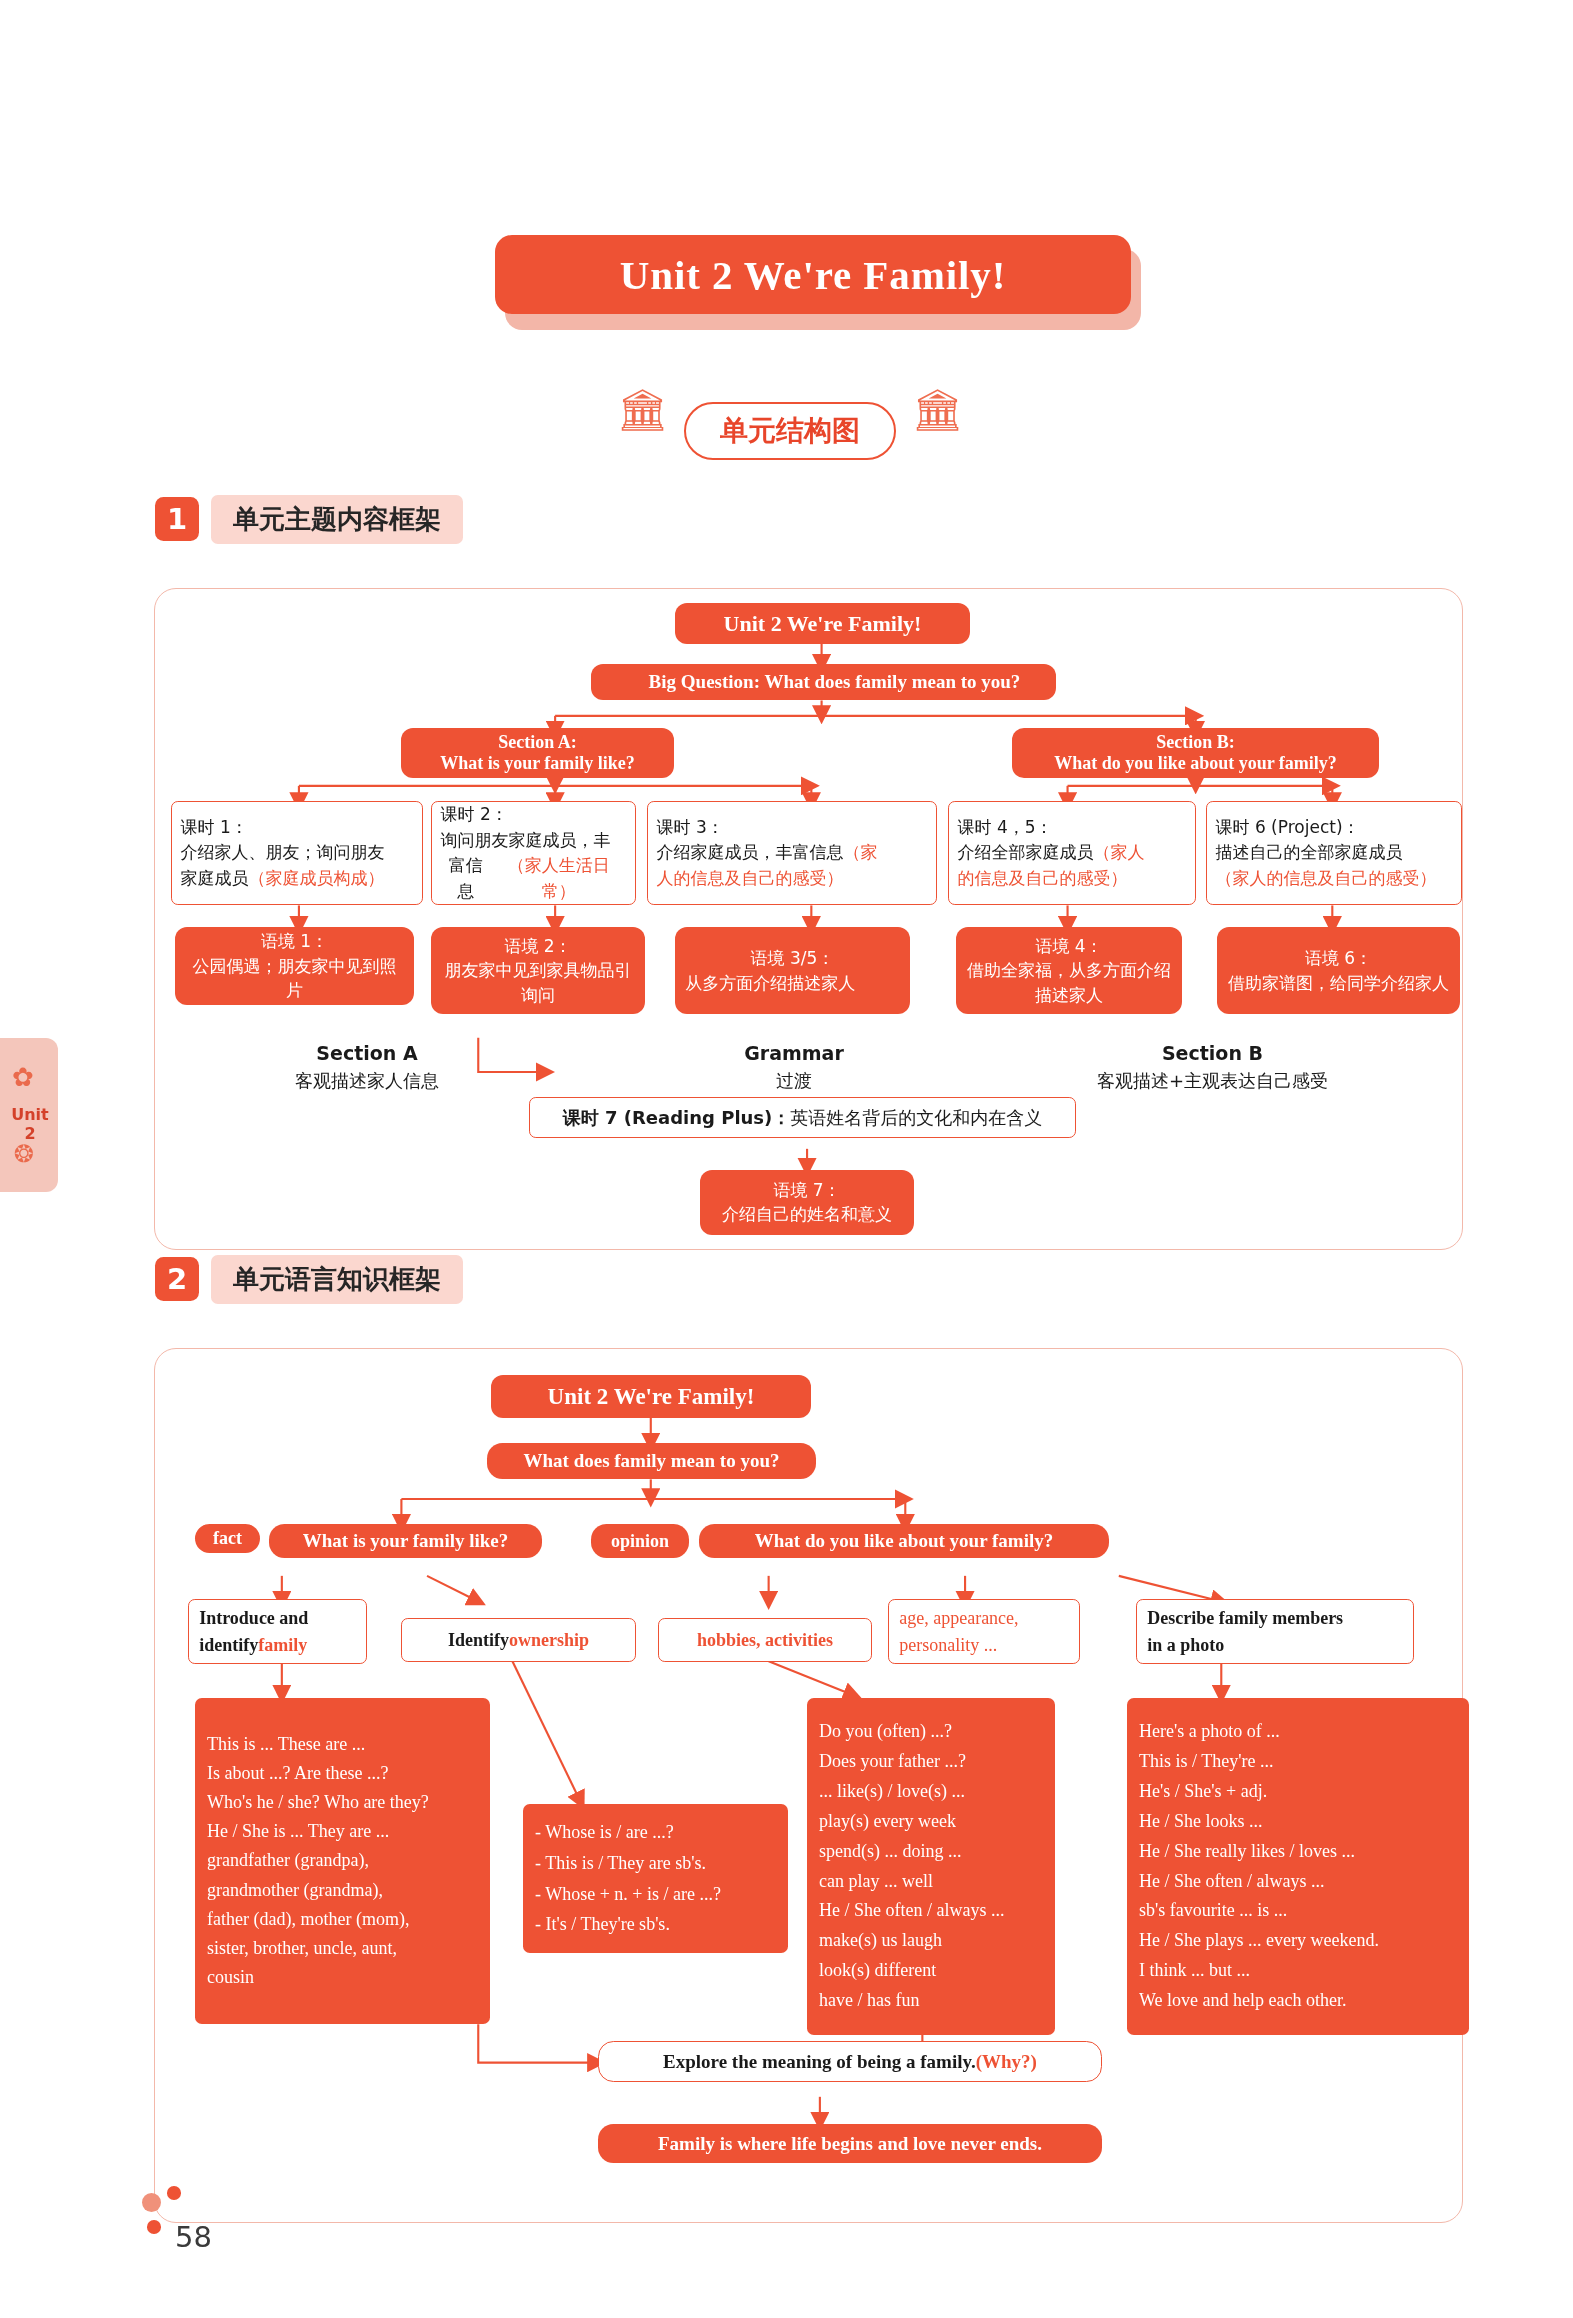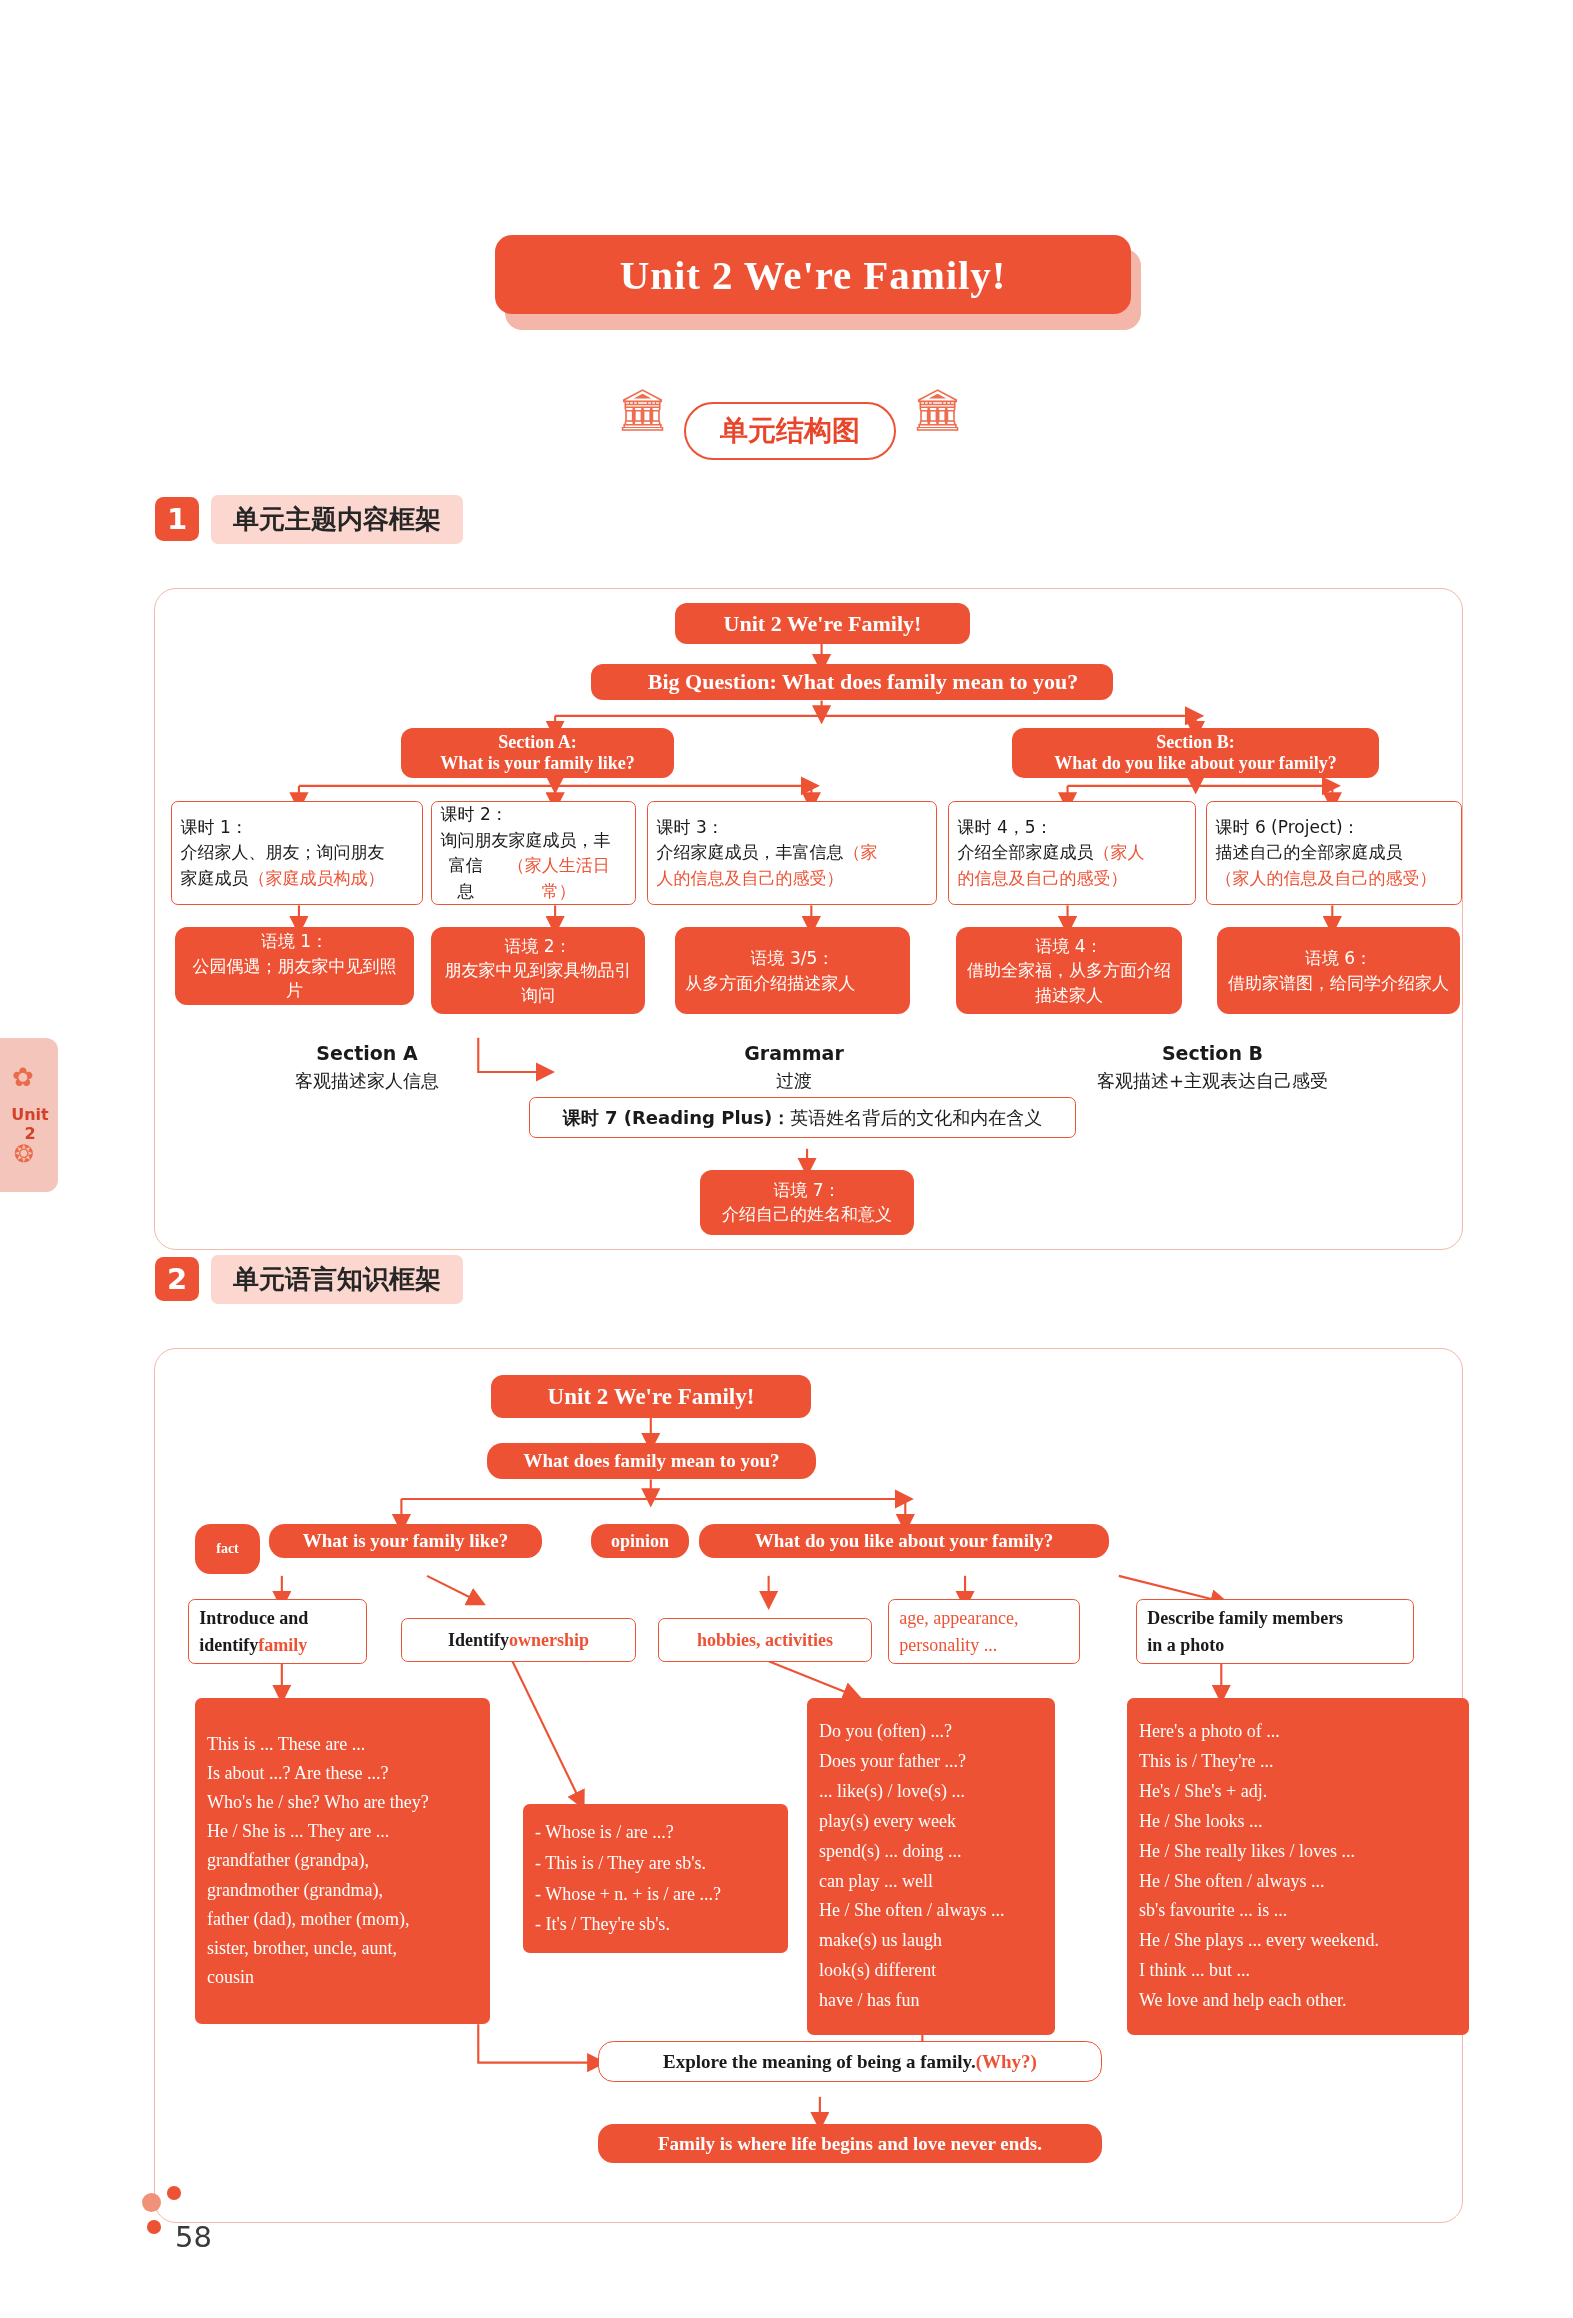--- a/index.html
+++ b/index.html
@@ -118,21 +118,21 @@
 
       <path d="M560,1215 L560,1255 L640,1255" marker-end=""></path>
       <path d="M860,1300 L960,1300" marker-end=""></path>
 
       <path d="M945,1345 L945,1368"></path>
     </g>
   </svg>
 
   <div class="bx solid r14" style="left:675px;top:603px;width:295px;height:41px;font-size:22px;font-weight:bold;">Unit 2 We're Family!</div>
 
-  <div class="bx solid r14" style="left:591px;top:664px;width:522px;height:36px;font-size:22px;font-weight:bold;padding-left:22px;">Big Question: What does family mean to you?</div>
+  <div class="bx solid r14" style="left:591px;top:664px;width:465px;height:36px;font-size:19px;font-weight:bold;padding-left:22px;">Big Question: What does family mean to you?</div>
 
   <div class="bx solid r14 col" style="left:401px;top:728px;width:273px;height:50px;font-size:18px;font-weight:bold;align-items:center;justify-content:center;">
     <div style="width:100%;text-align:center;">Section A:</div>
     <div style="width:100%;text-align:center;">What is your family like?</div>
   </div>
 
   <div class="bx solid r14 col" style="left:1012px;top:728px;width:367px;height:50px;font-size:18px;font-weight:bold;align-items:center;justify-content:center;">
     <div style="width:100%;text-align:center;">Section B:</div>
     <div style="width:100%;text-align:center;">What do you like about your family?</div>
   </div>
@@ -249,21 +249,21 @@
       <path d="M560,2370 L560,2415 L700,2415" marker-end=""></path>
       <path d="M1080,2370 L1080,2415 L960,2415" marker-end=""></path>
       <path d="M960,2455 L960,2485"></path>
     </g>
   </svg>
 
   <div class="bx solid r14" style="left:491px;top:1375px;width:320px;height:43px;font-size:23px;font-weight:bold;">Unit 2 We're Family!</div>
 
   <div class="bx solid r18" style="left:487px;top:1443px;width:329px;height:36px;font-size:19px;font-weight:bold;">What does family mean to you?</div>
 
-  <div class="bx solid r18" style="left:195px;top:1524px;width:65px;height:50px;font-size:14px;font-weight:bold;">fact</div>
+  <div class="bx solid r18" style="left:195px;top:1524px;width:65px;height:29px;font-size:18px;font-weight:bold;">fact</div>
 
   <div class="bx solid r18" style="left:269px;top:1524px;width:273px;height:34px;font-size:19px;font-weight:bold;">What is your family like?</div>
 
   <div class="bx solid r18" style="left:591px;top:1524px;width:98px;height:34px;font-size:18px;font-weight:bold;">opinion</div>
 
   <div class="bx solid r18" style="left:699px;top:1524px;width:410px;height:34px;font-size:19px;font-weight:bold;">What do you like about your family?</div>
 
   <div class="bx outline r8 col" style="left:188px;top:1599px;width:179px;height:65px;font-size:18px;font-weight:bold;padding:5.1px 10.2px;line-height:1.5;">
     <div>Introduce  and</div>
     <div style="display:flex;">

